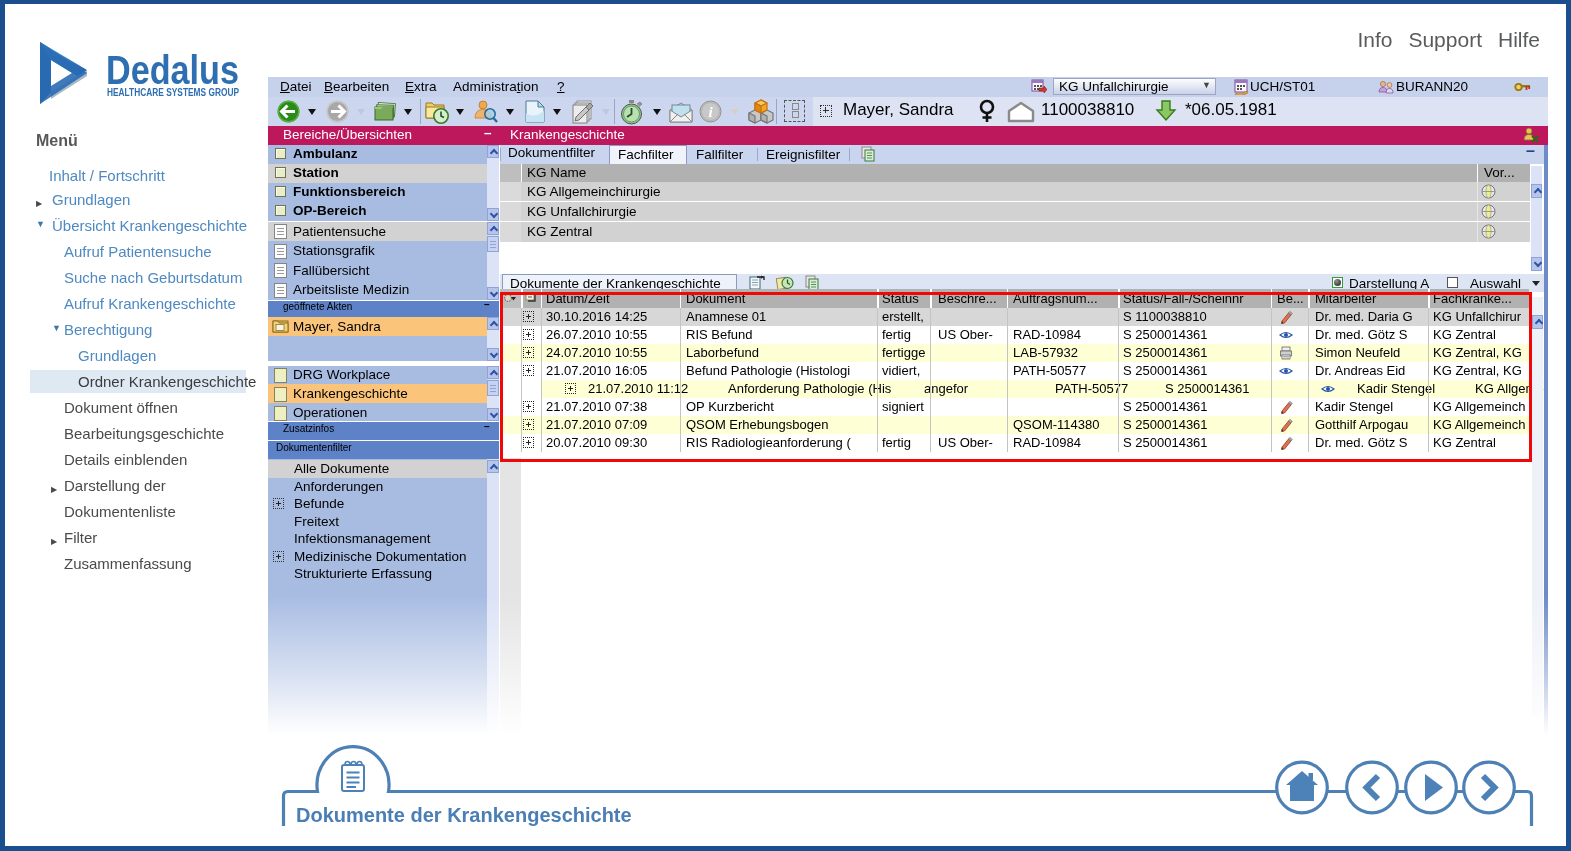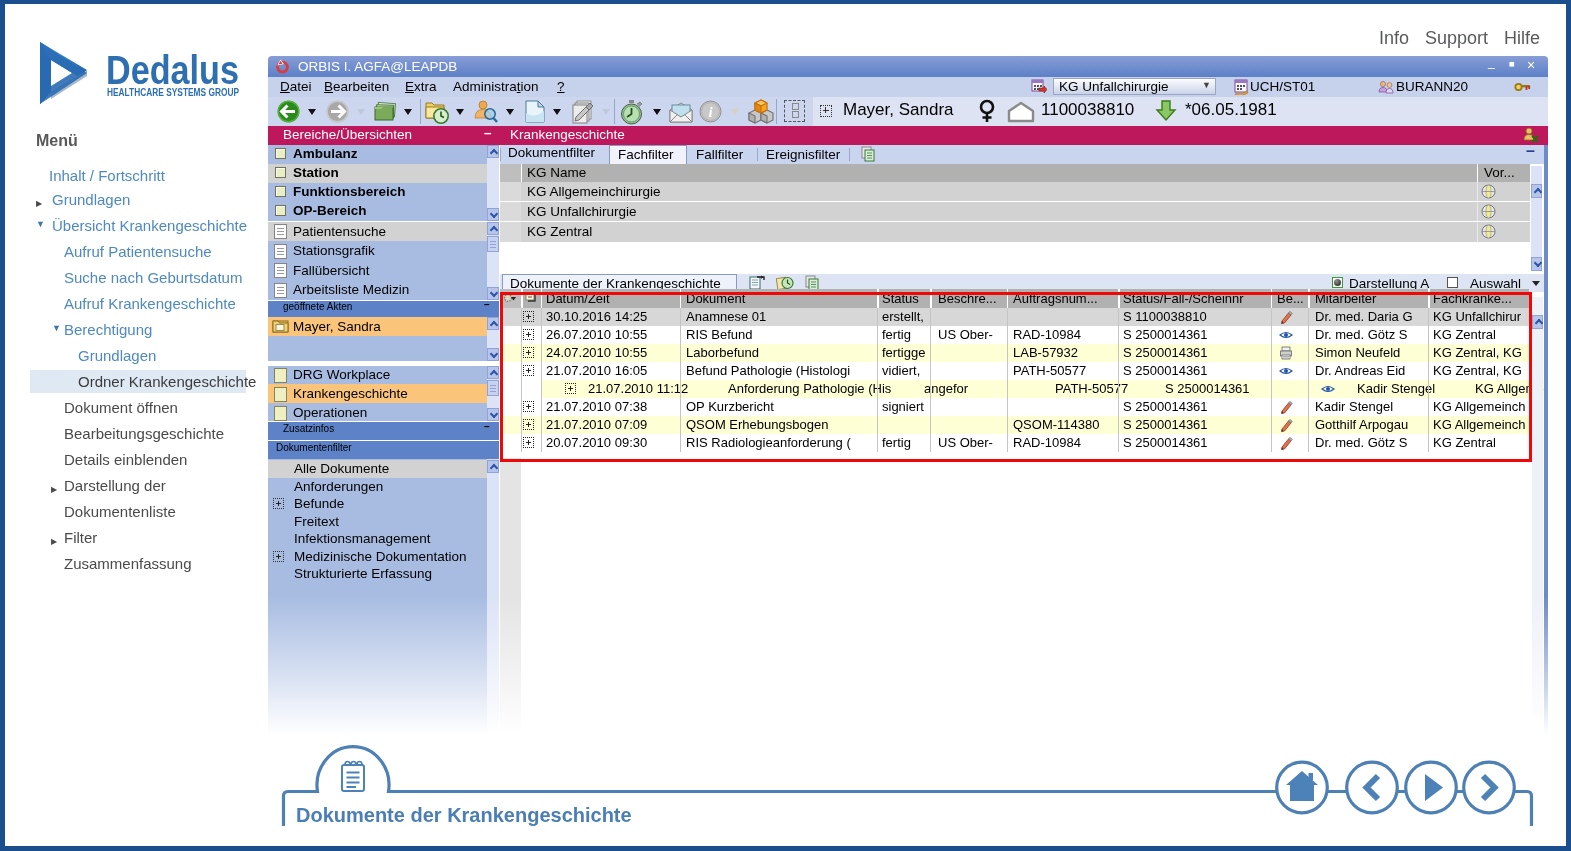--- a/index.html
+++ b/index.html
@@ -3,21 +3,21 @@
 <meta charset="utf-8">
 <style>
 html,body{margin:0;padding:0;}
 body{width:1571px;height:851px;position:relative;overflow:hidden;background:#fff;
      font-family:"Liberation Sans",sans-serif;}
 .abs{position:absolute;}
 .pageframe{left:0;top:0;width:1571px;height:851px;border-top:4px solid #1b4e8d;
   border-left:5px solid #1b4e8d;border-right:5px solid #1b4e8d;border-bottom:5px solid #1b4e8d;
   box-sizing:border-box;z-index:50;pointer-events:none;}
 
-.topnav{top:28px;right:31px;font-size:18px;color:#595a5c;z-index:5;}
+.topnav{top:28px;right:31px;font-size:21px;color:#595a5c;z-index:5;}
 .topnav span{margin-left:16px;}
 .menuTitle{left:36px;top:132px;font-size:16px;font-weight:bold;color:#58585a;}
 .snav{font-size:15px;color:#4e89c1;}
 .snav .tri{color:#4a4a4c;font-size:8px;vertical-align:1.5px;}
 .gray{color:#4a4a4c;}
 
 .win{left:268px;top:56px;width:1280px;height:714px;z-index:1;overflow:hidden;}
 .titlebar{left:0;top:0;width:1280px;height:21px;background:linear-gradient(#879dd6,#5d80c7);
   border-radius:4px 4px 0 0;color:#fff;font-size:13.5px;}
 .menubar{left:0;top:21px;width:1280px;height:20px;background:#c6d1ec;font-size:13.5px;color:#000;}
@@ -110,31 +110,20 @@
   <div class="abs snav gray" style="left:64px;top:291px;">Details einblenden</div>
   <div class="abs snav" style="left:51px;top:319px;"><span class="tri">▶</span></div>
   <div class="abs snav gray" style="left:64px;top:317px;">Darstellung der</div>
   <div class="abs snav gray" style="left:64px;top:343px;">Dokumentenliste</div>
   <div class="abs snav" style="left:51px;top:371px;"><span class="tri">▶</span></div>
   <div class="abs snav gray" style="left:64px;top:369px;">Filter</div>
   <div class="abs snav gray" style="left:64px;top:395px;">Zusammenfassung</div>
 </div>
 
 <div class="abs win" id="win">
-  <div class="abs titlebar">
-    <svg width="15" height="15" viewBox="0 0 15 15" style="position:absolute;left:7px;top:3px;">
-      <path d="M4.1,4.6 A4.9,4.9 0 1 0 6.7,3.3" fill="none" stroke="#dd3a3a" stroke-width="2.7"></path>
-      <path d="M2.2,6.4 L5.6,0.4 L8.9,5 Z" fill="#fff"></path>
-      <path d="M3.4,5.5 L5.5,1.8 L7.5,4.7 Z" fill="#dd3a3a"></path>
-    </svg>
-    <span style="position:absolute;left:30px;top:3px;">ORBIS I. AGFA@LEAPDB</span>
-    <span style="position:absolute;left:1220px;top:-1px;font-size:12px;">_</span>
-    <span style="position:absolute;left:1241px;top:2px;font-size:9.5px;">■</span>
-    <span style="position:absolute;left:1259px;top:1px;font-size:14px;">×</span>
-  </div>
   <div class="abs menubar">
     <span style="position:absolute;left:12px;top:2px;"><u>D</u>atei</span>
     <span style="position:absolute;left:56px;top:2px;"><u>B</u>earbeiten</span>
     <span style="position:absolute;left:137px;top:2px;"><u>E</u>xtra</span>
     <span style="position:absolute;left:185px;top:2px;">Administra<u>t</u>ion</span>
     <span style="position:absolute;left:289px;top:2px;"><u>?</u></span>
     <svg width="16" height="16" viewBox="0 0 16 16" style="position:absolute;left:763px;top:2px;">
       <rect x="1" y="1" width="11" height="11" fill="#f8f6ff" stroke="#7a4a9a"></rect>
       <rect x="1" y="1" width="11" height="3" fill="#9a78c0"></rect>
       <rect x="3" y="6" width="2" height="2" fill="#555"></rect>

